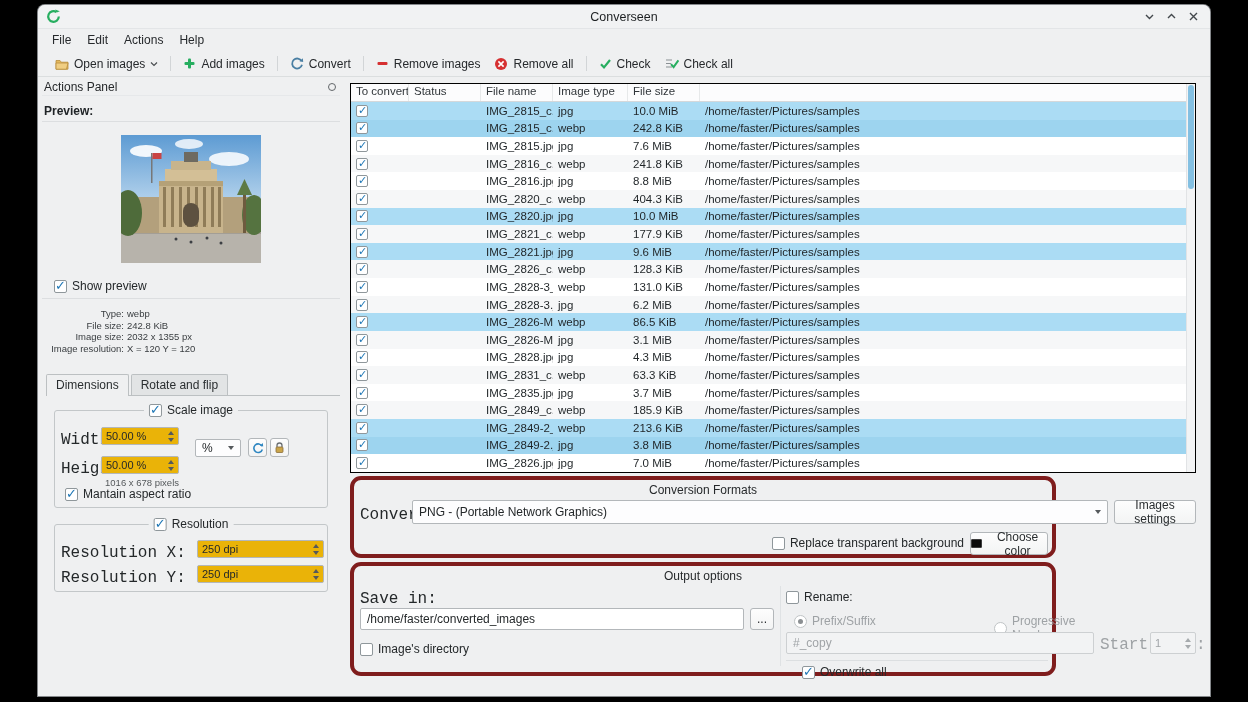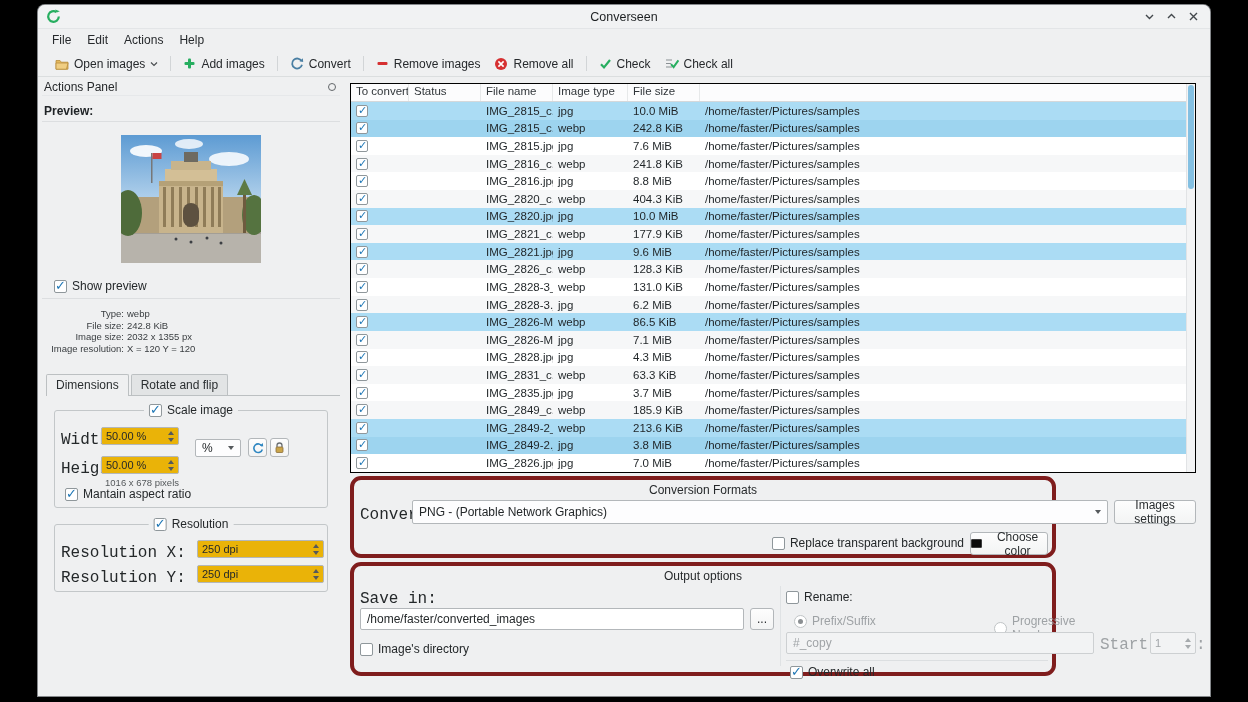--- a/index.html
+++ b/index.html
@@ -516,21 +516,21 @@
     <span class="td td-size">86.5 KiB</span>
     <span class="td td-path">/home/faster/Pictures/samples</span>
   </div>
         <div class="trow alt">
     <span class="td td-check">
             <span class="cbox sm checked"></span>
           </span>
     <span class="td td-status"></span>
     <span class="td td-name">IMG_2826-M...</span>
     <span class="td td-type">jpg</span>
-    <span class="td td-size">7.1 MiB</span>
+    <span class="td td-size">3.1 MiB</span>
     <span class="td td-path">/home/faster/Pictures/samples</span>
   </div>
         <div class="trow base">
     <span class="td td-check">
             <span class="cbox sm checked"></span>
           </span>
     <span class="td td-status"></span>
     <span class="td td-name">IMG_2828.jpg</span>
     <span class="td td-type">jpg</span>
     <span class="td td-size">4.3 MiB</span>
@@ -651,19 +651,19 @@
     <input class="tinput" style="left: 432px; top: 66px; width: 308px; height: 22px;" disabled="" value="#_copy">
     <span class="flabel dis" style="left:746px;top:70px;">Start with:</span>
     <div class="spin" style="left:796px;top:66px;width:46px;height:22px;background:#f2f3f4;border-color:#cdd0d2;color:#a0a4a7;">
       <span class="val">1</span>
       <span class="arrows">
           <i class="tri-up" style="border-bottom-color:#a6aaad;"></i>
           <i class="tri-dn" style="border-top-color:#a6aaad;"></i>
         </span>
     </div>
     <div class="ovr-hr" style="left:432px;right:4px;top:94px;"></div>
-    <label class="cb abs-cb" style="left:436px;top:99px;">
+    <label class="cb abs-cb" style="left:448px;top:99px;">
       <span class="cbox checked"></span>
       <span>Overwrite all</span>
     </label>
   </div>
 
 </div>
 
 </body></html>

